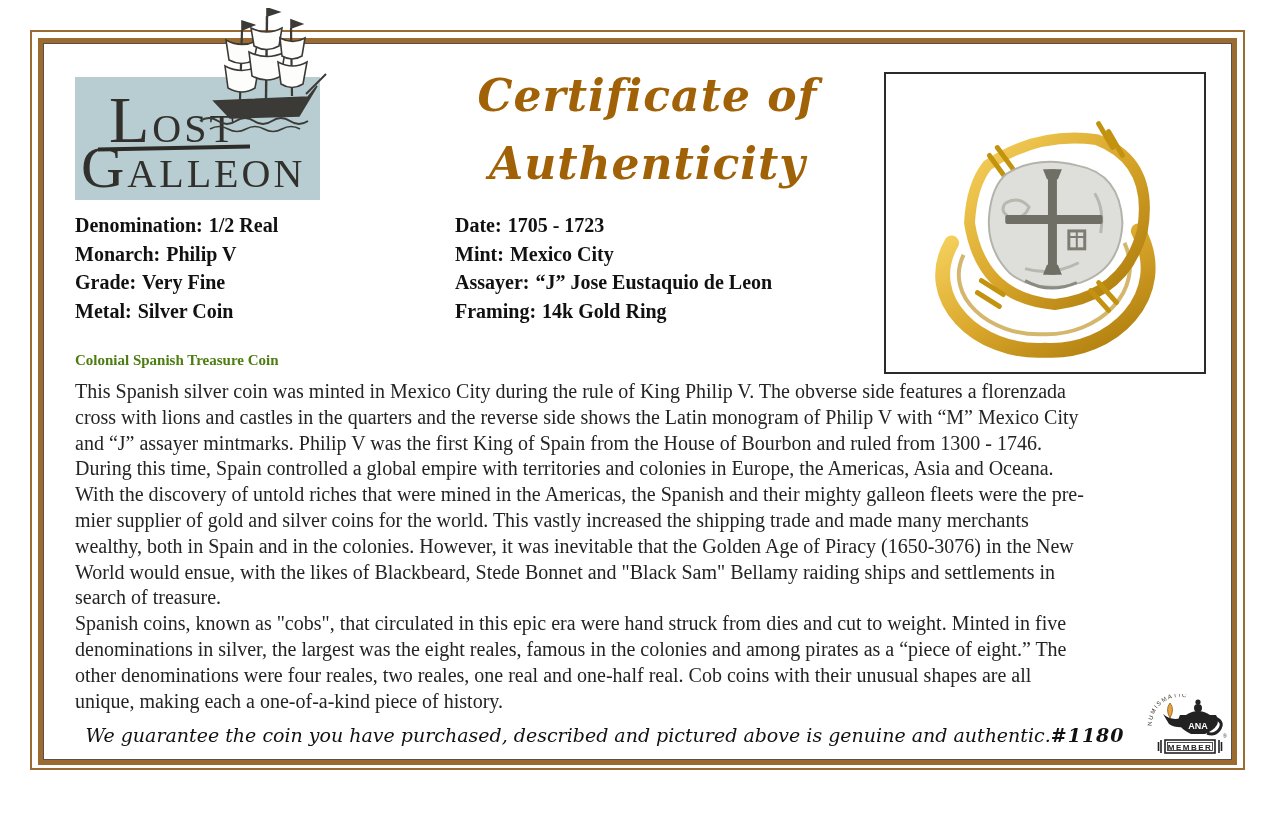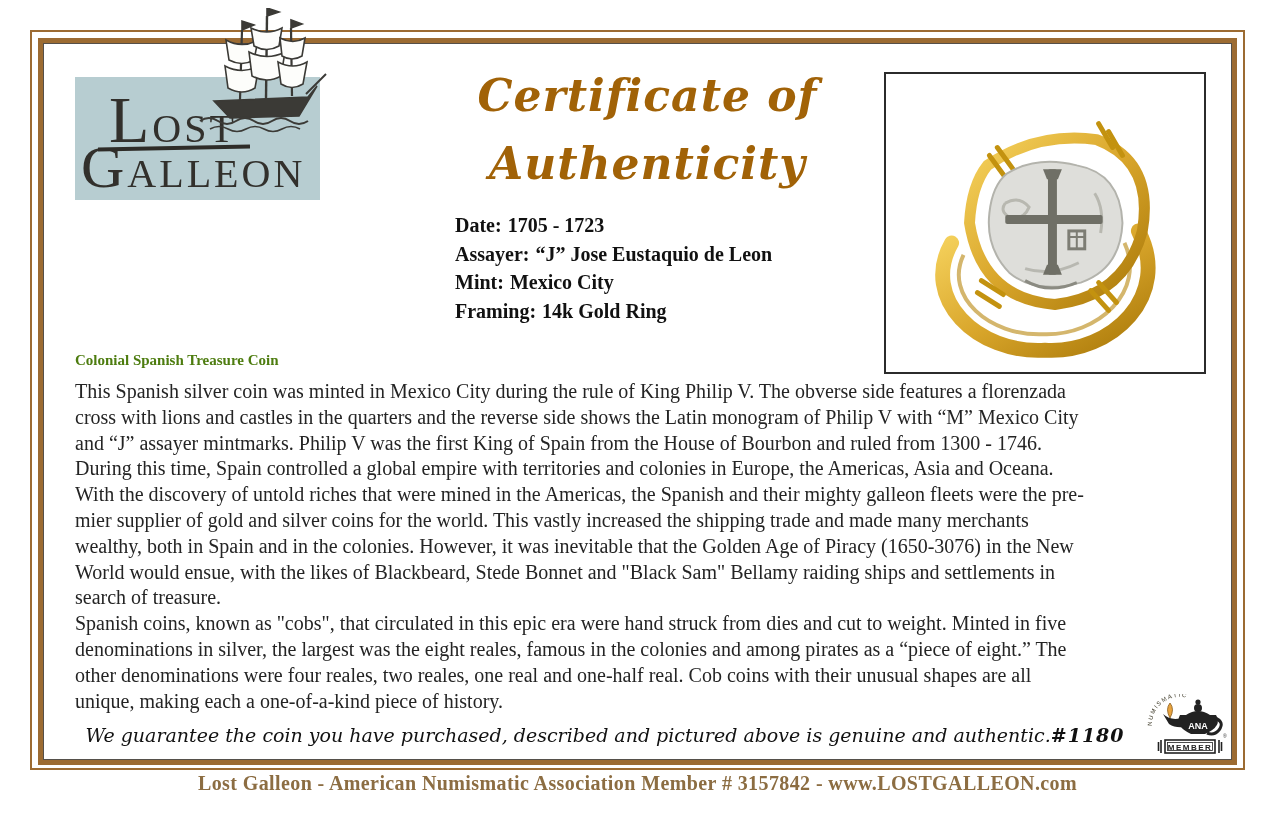--- a/index.html
+++ b/index.html
@@ -148,24 +148,30 @@
         <path d="M158,202 h19 l-4,-10 h-11 z"></path>
       </g>
 
       <rect x="184" y="158" width="16" height="18" fill="none" stroke="#7d7d74" stroke-width="3"></rect>
       <path d="M184,164 h16 M192,158 v18" stroke="#7d7d74" stroke-width="2"></path>
 
       <path d="M140,208 q24,14 52,2" fill="none" stroke="#8b8b82" stroke-width="3"></path>
     </svg>
   </div>
 
+  <div class="details details-left">
+    <div><span class="detail-label">Denomination:</span><span>1/2 Real</span></div>
+    <div><span class="detail-label">Monarch:</span><span>Philip V</span></div>
+    <div><span class="detail-label">Grade:</span><span>Very Fine</span></div>
+    <div><span class="detail-label">Metal:</span><span>Silver Coin</span></div>
+  </div>
   <div class="details details-right">
     <div><span class="detail-label">Date:</span><span>1705 - 1723</span></div>
+    <div><span class="detail-label">Mint:</span><span>Mexico City</span></div>
     <div><span class="detail-label">Assayer:</span><span>“J” Jose Eustaquio de Leon</span></div>
-    <div><span class="detail-label">Mint:</span><span>Mexico City</span></div>
     <div><span class="detail-label">Framing:</span><span>14k Gold Ring</span></div>
   </div>
 
   <div class="body-heading">Colonial Spanish Treasure Coin</div>
   <div class="body-text">
     <div class="body-line">This Spanish silver coin was minted in Mexico City during the rule of King Philip V. The obverse side features a florenzada</div>
     <div class="body-line">cross with lions and castles in the quarters and the reverse side shows the Latin monogram of Philip V with “M” Mexico City</div>
     <div class="body-line">and “J” assayer mintmarks. Philip V was the first King of Spain from the House of Bourbon and ruled from 1300 - 1746.</div>
     <div class="body-line">During this time, Spain controlled a global empire with territories and colonies in Europe, the Americas, Asia and Oceana.</div>
     <div class="body-line">With the discovery of untold riches that were mined in the Americas, the Spanish and their mighty galleon fleets were the pre-</div>
@@ -205,15 +211,14 @@
     <text x="52" y="35" text-anchor="middle" font-family="Liberation Sans, sans-serif" font-weight="bold" font-size="9" fill="#fff">ANA</text>
     <text x="77" y="44" font-family="Liberation Sans, sans-serif" font-size="5" fill="#333">®</text>
 
     <rect x="19" y="46" width="50" height="13" fill="none" stroke="#222" stroke-width="1.6"></rect>
     <rect x="21.5" y="48.5" width="45" height="8" fill="none" stroke="#222" stroke-width="0.8"></rect>
     <path d="M15,46 v13 M12.5,48 v9" stroke="#222" stroke-width="1.6"></path>
     <path d="M73,46 v13 M75.5,48 v9" stroke="#222" stroke-width="1.6"></path>
     <text x="44" y="56" text-anchor="middle" font-family="Liberation Sans, sans-serif" font-weight="bold" font-size="8" letter-spacing="1.5" fill="#222">MEMBER</text>
   </svg>
 
-  <div class="footer">Lost Galleon - American Numismatic Association Member # 3157842 - www.LOSTGALLEON.com</div>
 
 </div>
 
 </body></html>

